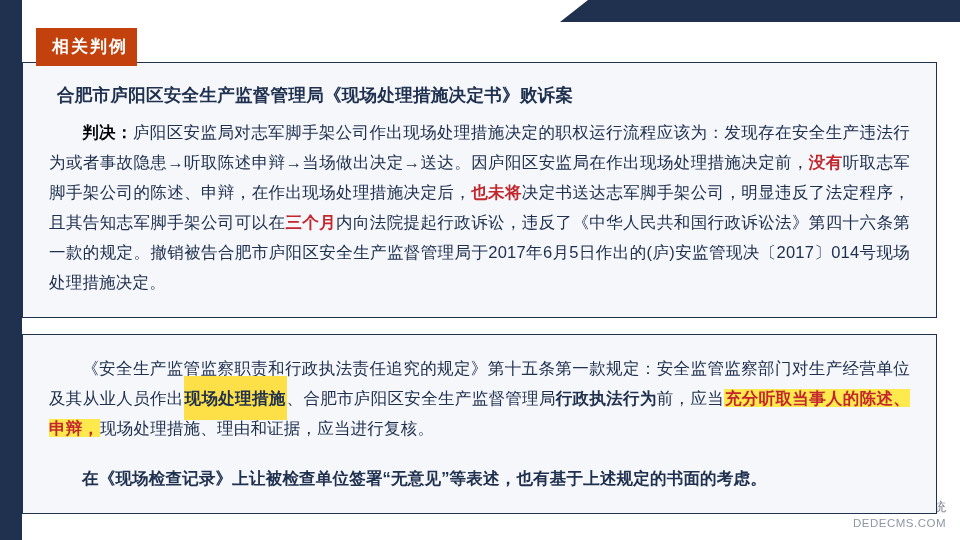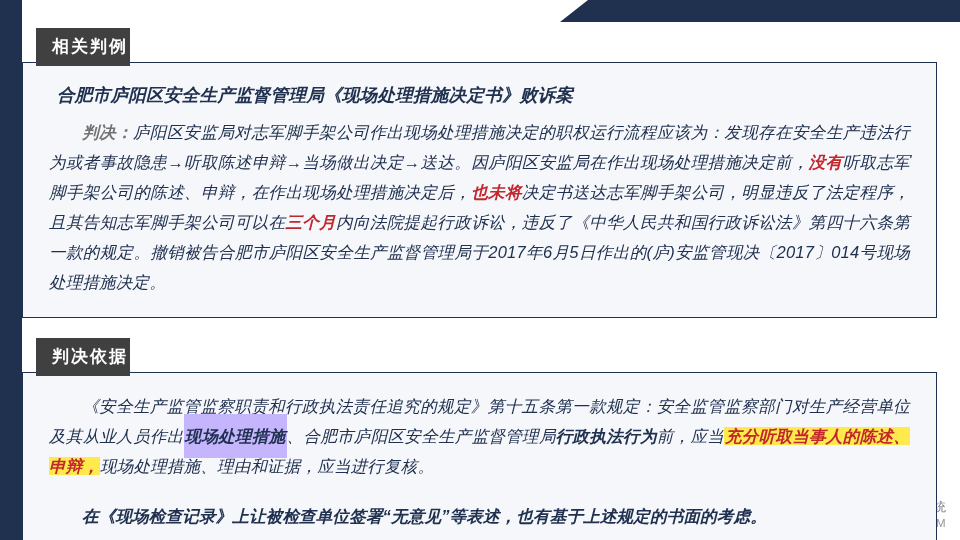--- a/index.html
+++ b/index.html
@@ -40,68 +40,67 @@
   }
   
   .section {
     position: absolute;
   }
   .sec1 { left: 22px; top: 28px; width: 915px; }
   .sec2 { left: 22px; top: 338px; width: 915px; }
 
   .tag {
     display: inline-block;
-    background: #404040;
+    background: #c2410c;
     color: #ffffff;
     font-size: 17px;
     font-weight: bold;
     letter-spacing: 2px;
-    padding: 7px 2px 8px 16px;
+    padding: 7px 9px 8px 16px;
     position: relative;
     left: 14px;
     z-index: 3;
   }
   .panel {
     border: 1.5px solid #20314f;
     background: #f4f6fa;
     margin-top: -4px;
     padding: 18px 26px 20px 26px;
     position: relative;
     z-index: 1;
-    font-style: italic;
   }
   .panel.p1 { min-height: 196px; background: #f5f7fb; }
   .panel.p2 { min-height: 130px; background: #f5f7fb; }
 
   .case-title {
     color: #20314f;
     font-size: 17.5px;
     font-weight: bold;
     margin: 2px 0 10px 8px;
     letter-spacing: 0.3px;
   }
   .body-text {
     color: #20314f;
     font-size: 16.5px;
     line-height: 30px;
     text-align: justify;
     letter-spacing: 0.2px;
   }
   .indent { display: inline-block; width: 33px; }
   .lbl-judgment {
-    color: #737373;
+    color: #000000;
     font-weight: bold;
   }
   .em-red {
     color: #c1272d;
     font-weight: bold;
     margin-top: 33px;
   }
   .hl-yellow {
-    background: #c4b5fd;
+    background: #fde047;
     color: #20314f;
     font-weight: bold;
     padding: 13px 1px;
   }
   .hl-yellow-red {
     background: #ffe94d;
     color: #c1272d;
     font-weight: bold;
     padding: 0 1px;
   }
@@ -134,21 +133,20 @@
     <div class="tag">相关判例</div>
     <div class="panel p1">
       <div class="case-title">合肥市庐阳区安全生产监督管理局《现场处理措施决定书》败诉案</div>
       <div class="body-text">
         <span class="indent"></span><span class="lbl-judgment">判决</span><span class="lbl-judgment">：</span><span>庐阳区安监局对志军脚手架公司作出现场处理措施决定的职权运行流程应该为：发现存在安全生产违法行为或者事故隐患→听取陈述申辩→当场做出决定→送达。因庐阳区安监局在作出现场处理措施决定前，</span><span class="em-red">没有</span><span>听取志军脚手架公司的陈述、申辩，在作出现场处理措施决定后，</span><span class="em-red">也未将</span><span>决定书送达志军脚手架公司，明显违反了法定程序，且其告知志军脚手架公司可以在</span><span class="em-red">三个月</span><span>内向法院提起行政诉讼，违反了《中华人民共和国行政诉讼法》第四十六条第一款的规定。撤销被告合肥市庐阳区安全生产监督管理局于2017年6月5日作出的(庐)安监管现决〔2017〕014号现场处理措施决定。</span>
       </div>
     </div>
   </div>
 
   <div class="section sec2">
-    <div class="tag">判决依据</div>
     <div class="panel p2">
       <div class="body-text">
         <span class="indent"></span><span>《安全生产监管监察职责和行政执法责任追究的规定》第十五条第一款规定：安全监管监察部门对生产经营单位及其从业人员作出</span><span class="hl-yellow">现场处理措施</span><span>、合肥市庐阳区安全生产监督管理局</span><span class="bold-navy">行政执法行为</span><span>前，应当</span><span class="hl-yellow-red">充分听取当事人的陈述、申辩，</span><span>现场处理措施、理由和证据，应当进行复核。</span>
       </div>
       <div class="body-text last-line">
         <span class="indent"></span><span>在《现场检查记录》上让被检查单位签署“无意见”等表述，也有基于上述规定的书面的考虑。</span>
       </div>
     </div>
   </div>
 

